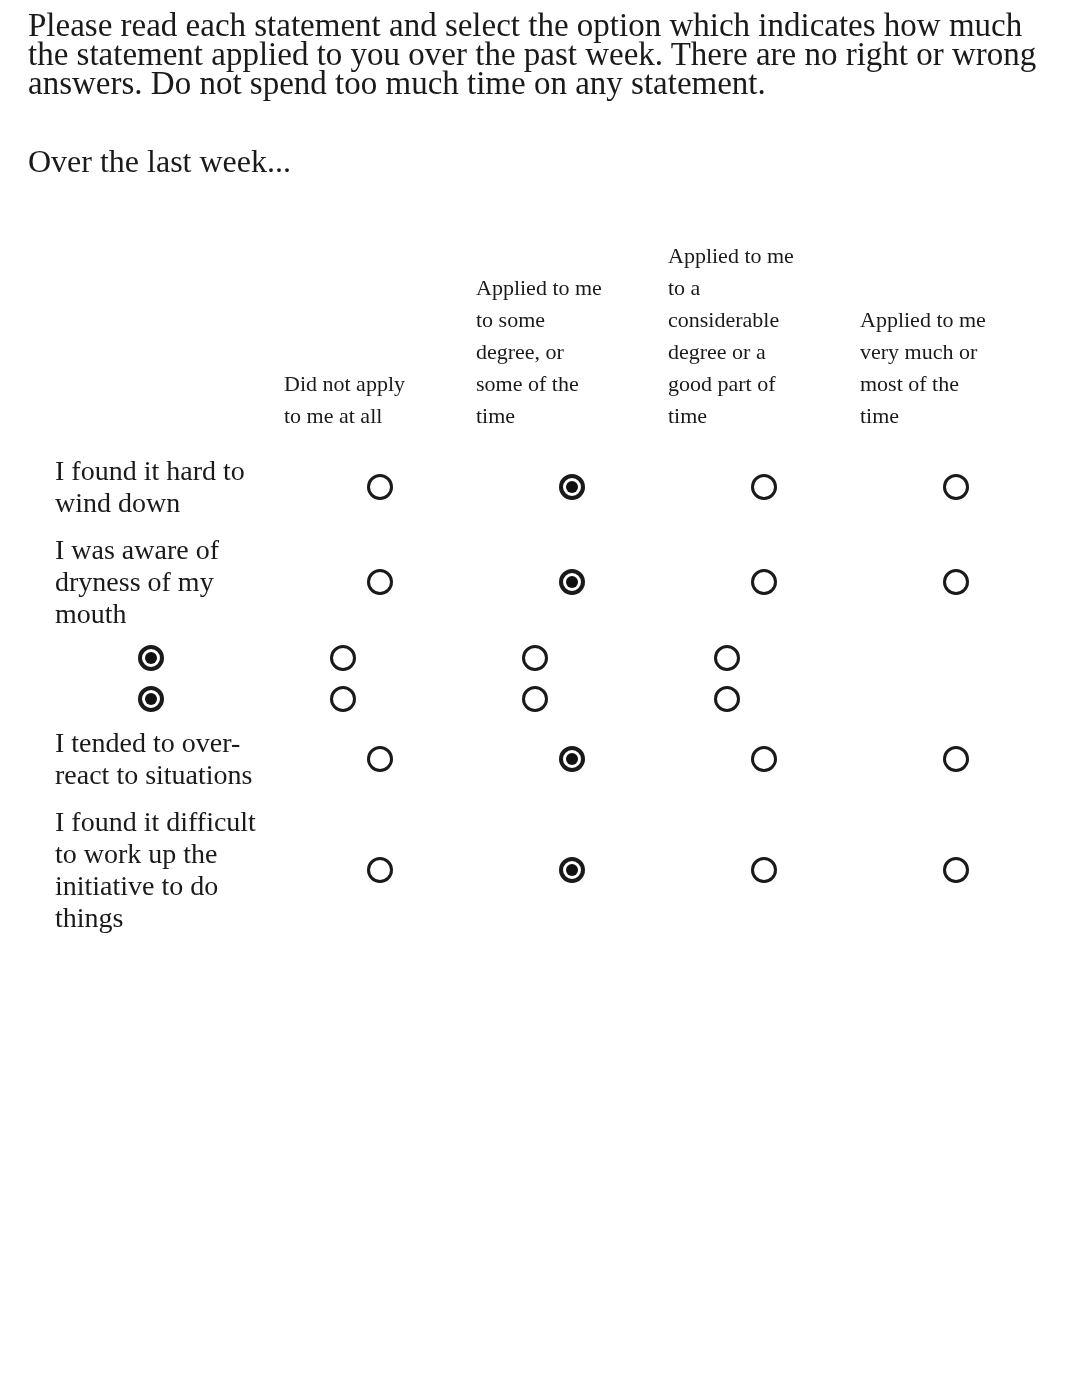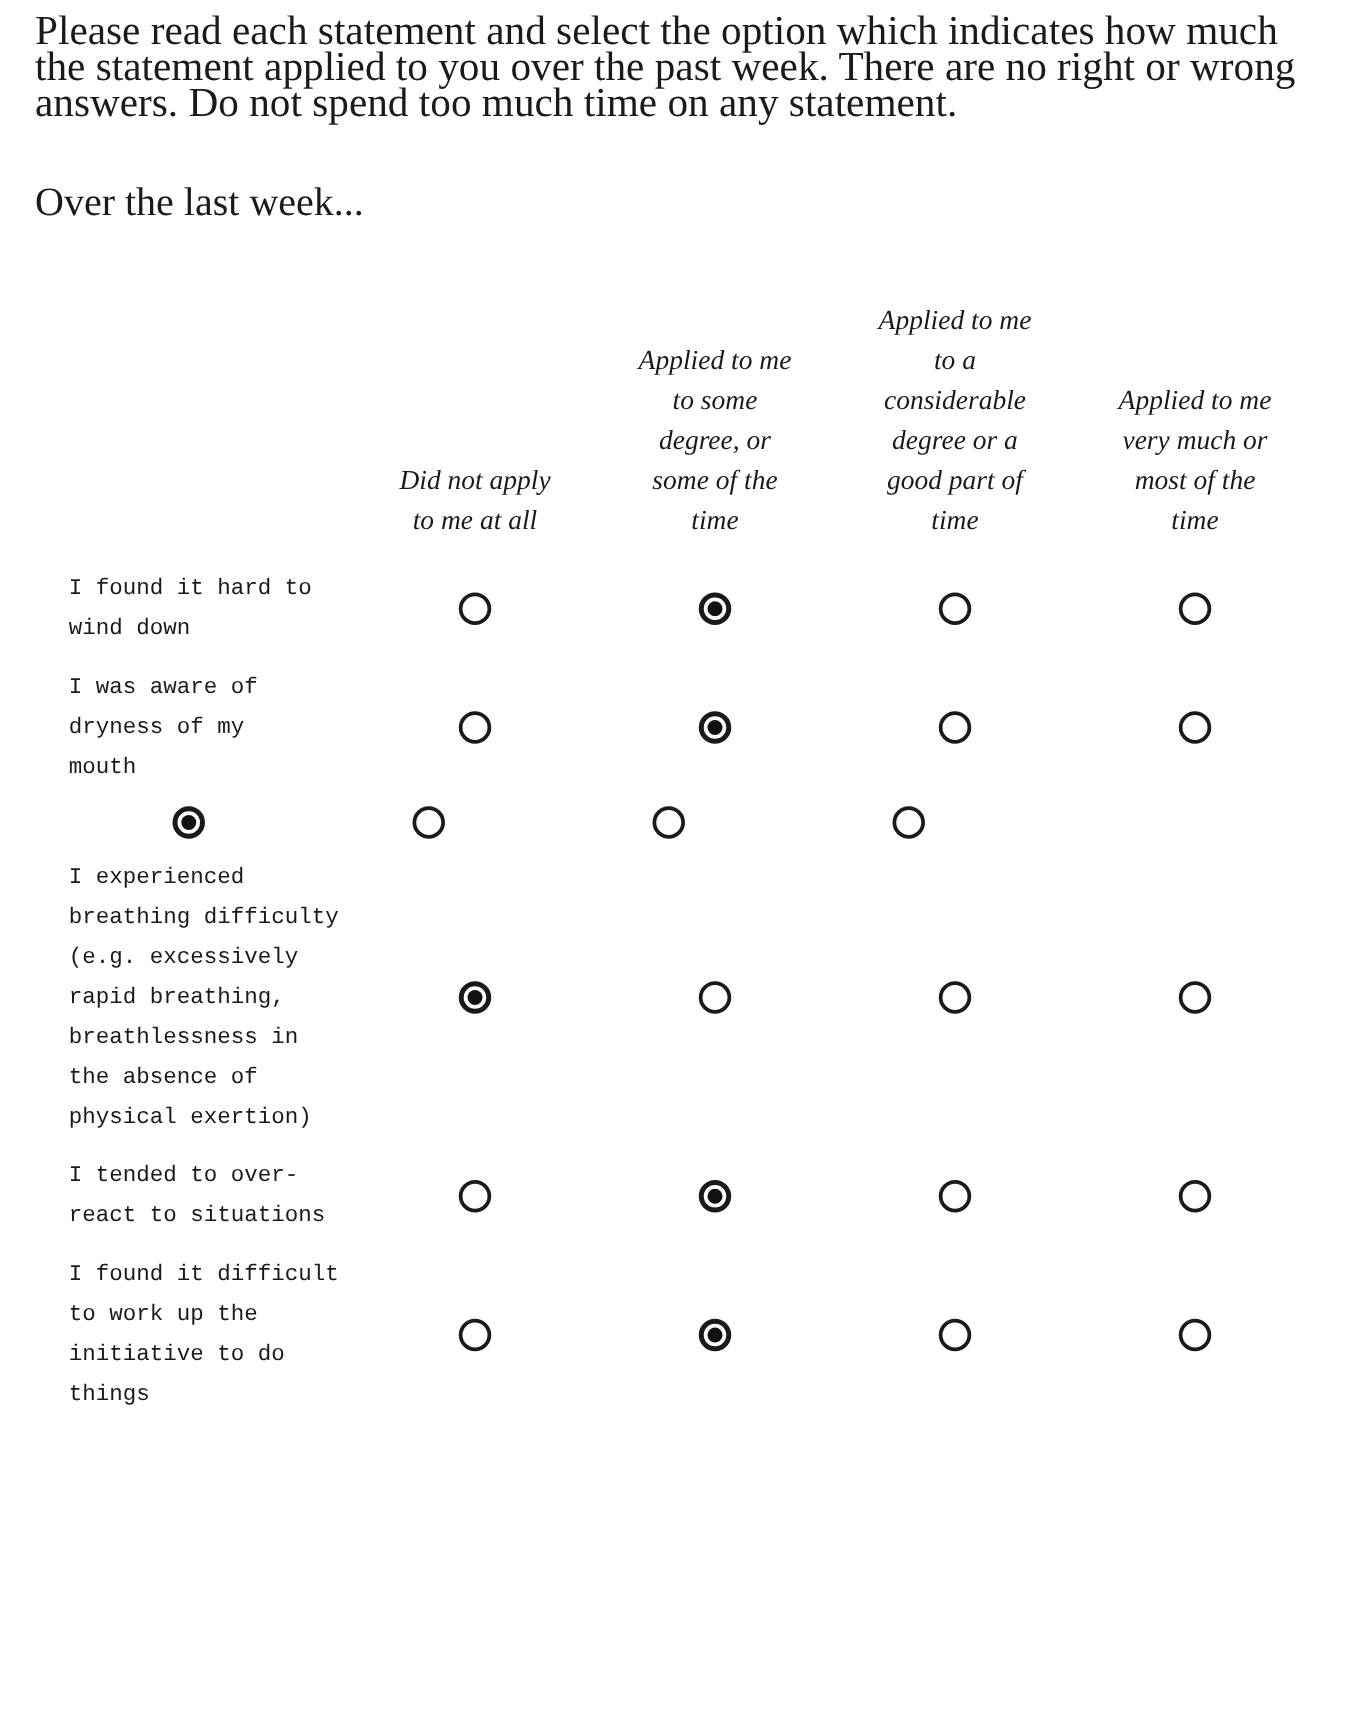--- a/index.html
+++ b/index.html
@@ -36,41 +36,39 @@
     align-items: flex-end;
     margin-top: 54px;
   }
   .label-spacer {
     width: 229px;
     flex: 0 0 229px;
   }
   .option-header {
     width: 192px;
     flex: 0 0 192px;
-    text-align: center;
+    text-align: left;
     font-size: 22px;
     line-height: 32px;
     white-space: pre-line;
-    font-style: italic;
   }
   .q-row {
     display: flex;
     align-items: center;
     margin-top: 15px;
   }
   .q-row.first {
     margin-top: 23px;
   }
   .q-label {
     width: 229px;
     flex: 0 0 229px;
-    font-size: 18px;
+    font-size: 28px;
     line-height: 32px;
     white-space: pre-line;
-    font-family: Liberation Mono, monospace;
   }
   .opt-cell {
     width: 192px;
     flex: 0 0 192px;
     display: flex;
     justify-content: center;
   }
   .radio {
     box-sizing: border-box;
     width: 26px;
@@ -172,27 +170,20 @@
       </div>
     <div class="opt-cell">
         <span class="radio" role="radio" aria-checked="false"></span>
       </div>
     <div class="opt-cell">
         <span class="radio" role="radio" aria-checked="false"></span>
       </div>
   </div>
 
   <div class="q-row">
-    <div class="q-label">I experienced
-breathing difficulty
-(e.g. excessively
-rapid breathing,
-breathlessness in
-the absence of
-physical exertion)</div>
     <div class="opt-cell">
         <span class="radio checked" role="radio" aria-checked="true"></span>
       </div>
     <div class="opt-cell">
         <span class="radio" role="radio" aria-checked="false"></span>
       </div>
     <div class="opt-cell">
         <span class="radio" role="radio" aria-checked="false"></span>
       </div>
     <div class="opt-cell">

